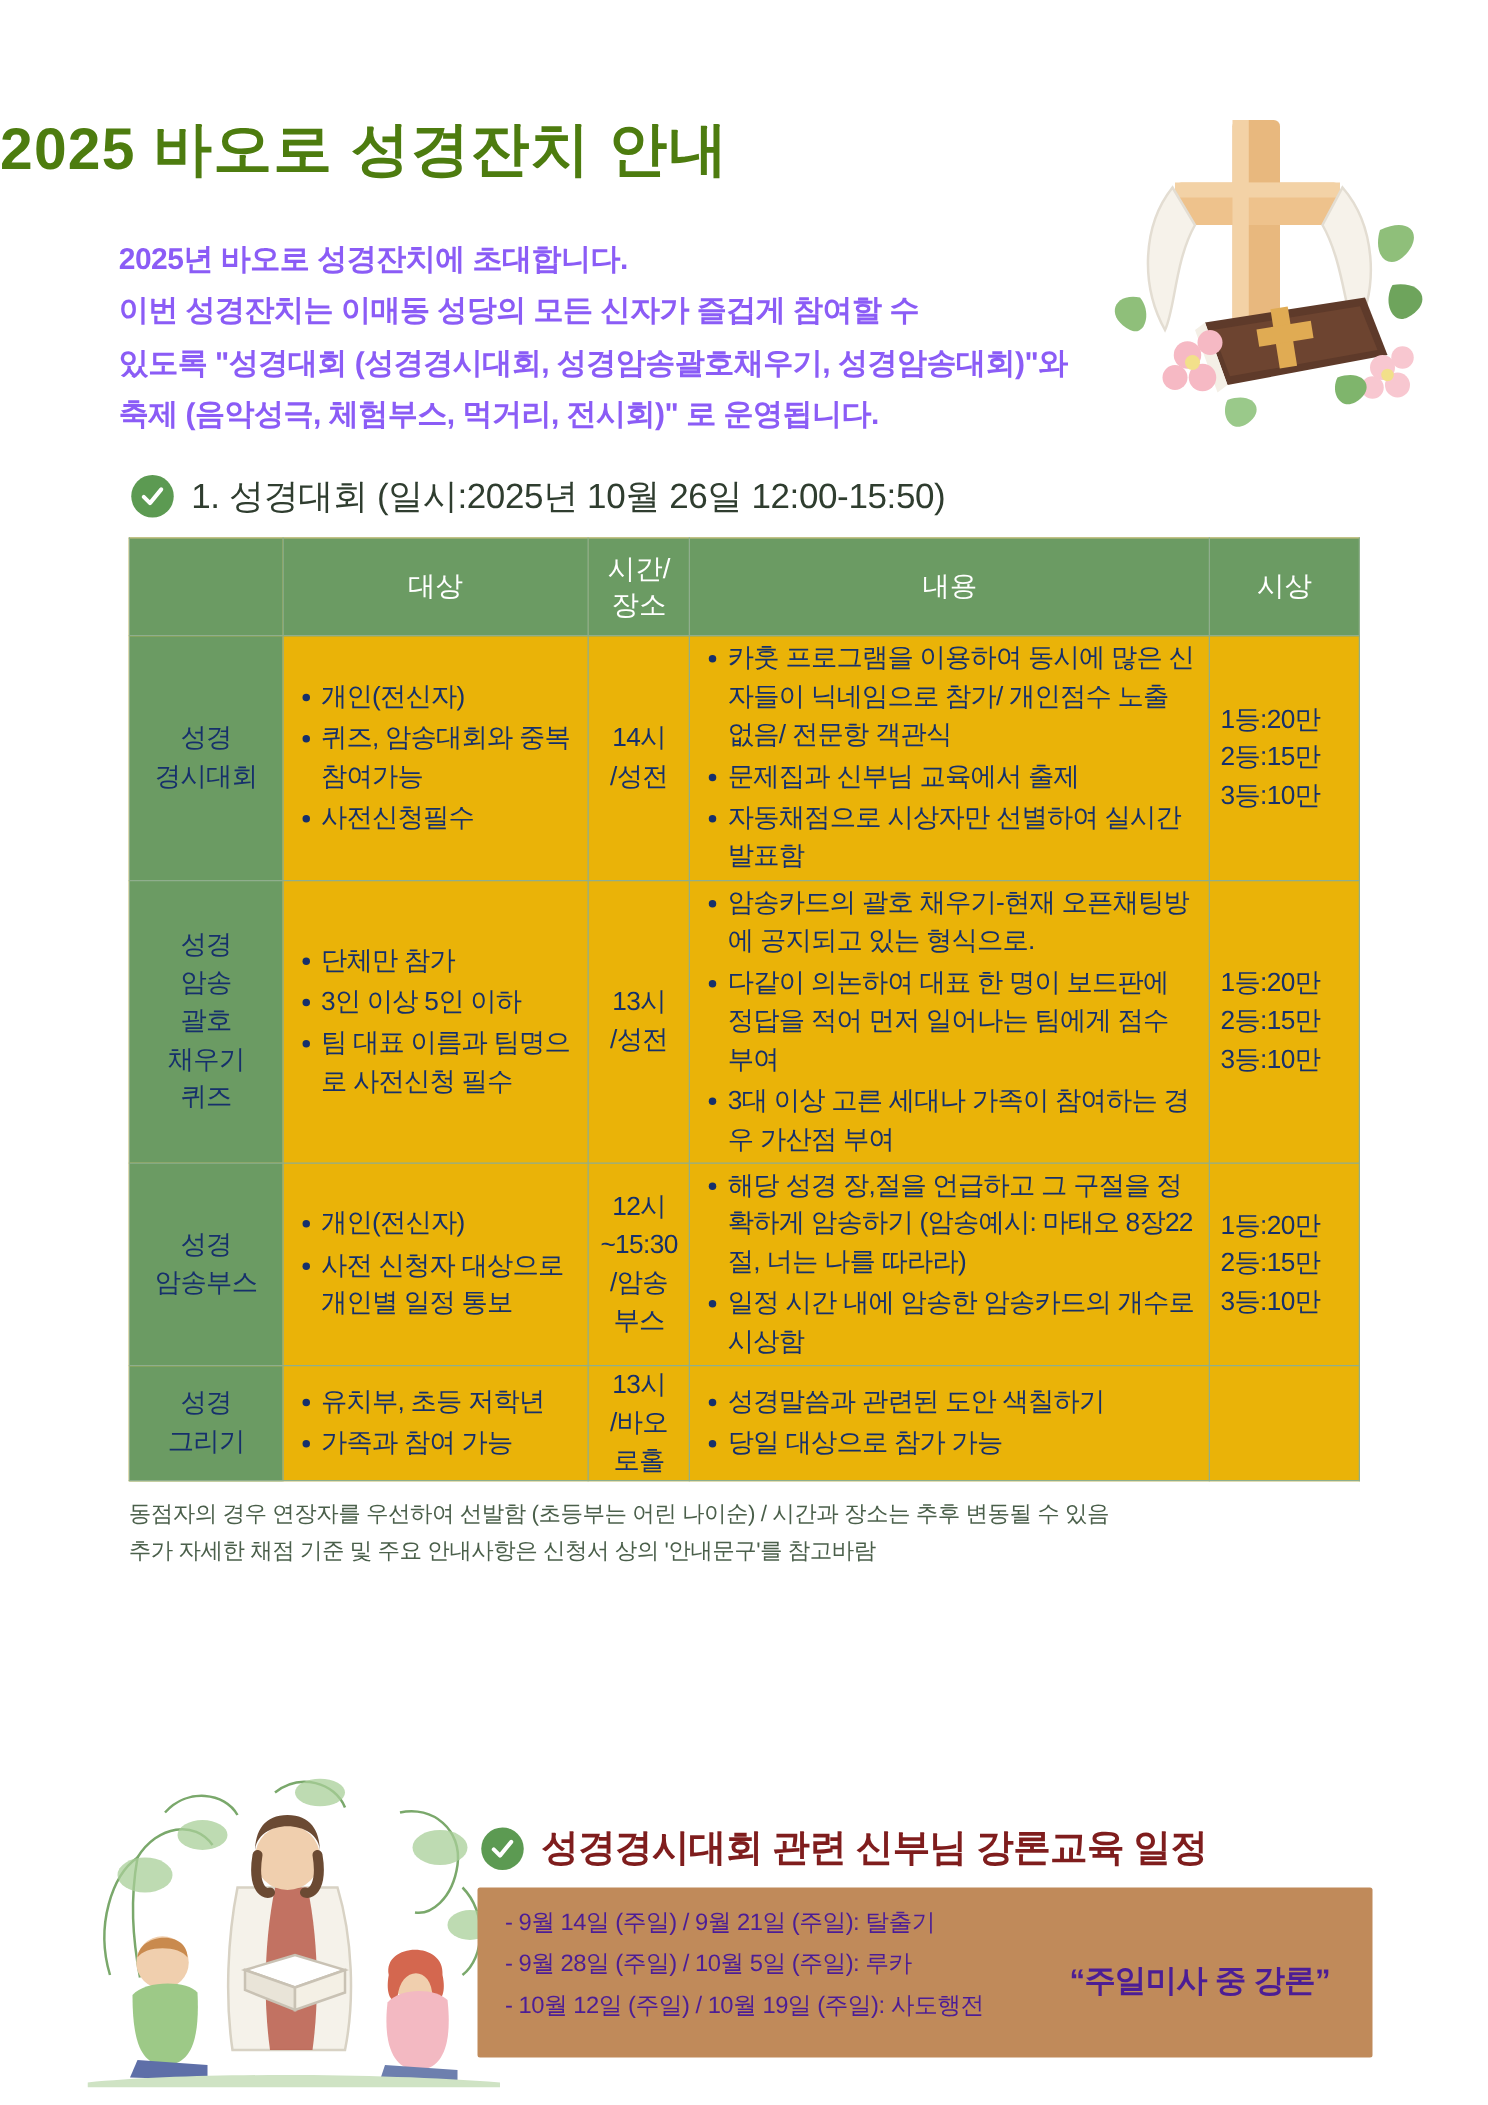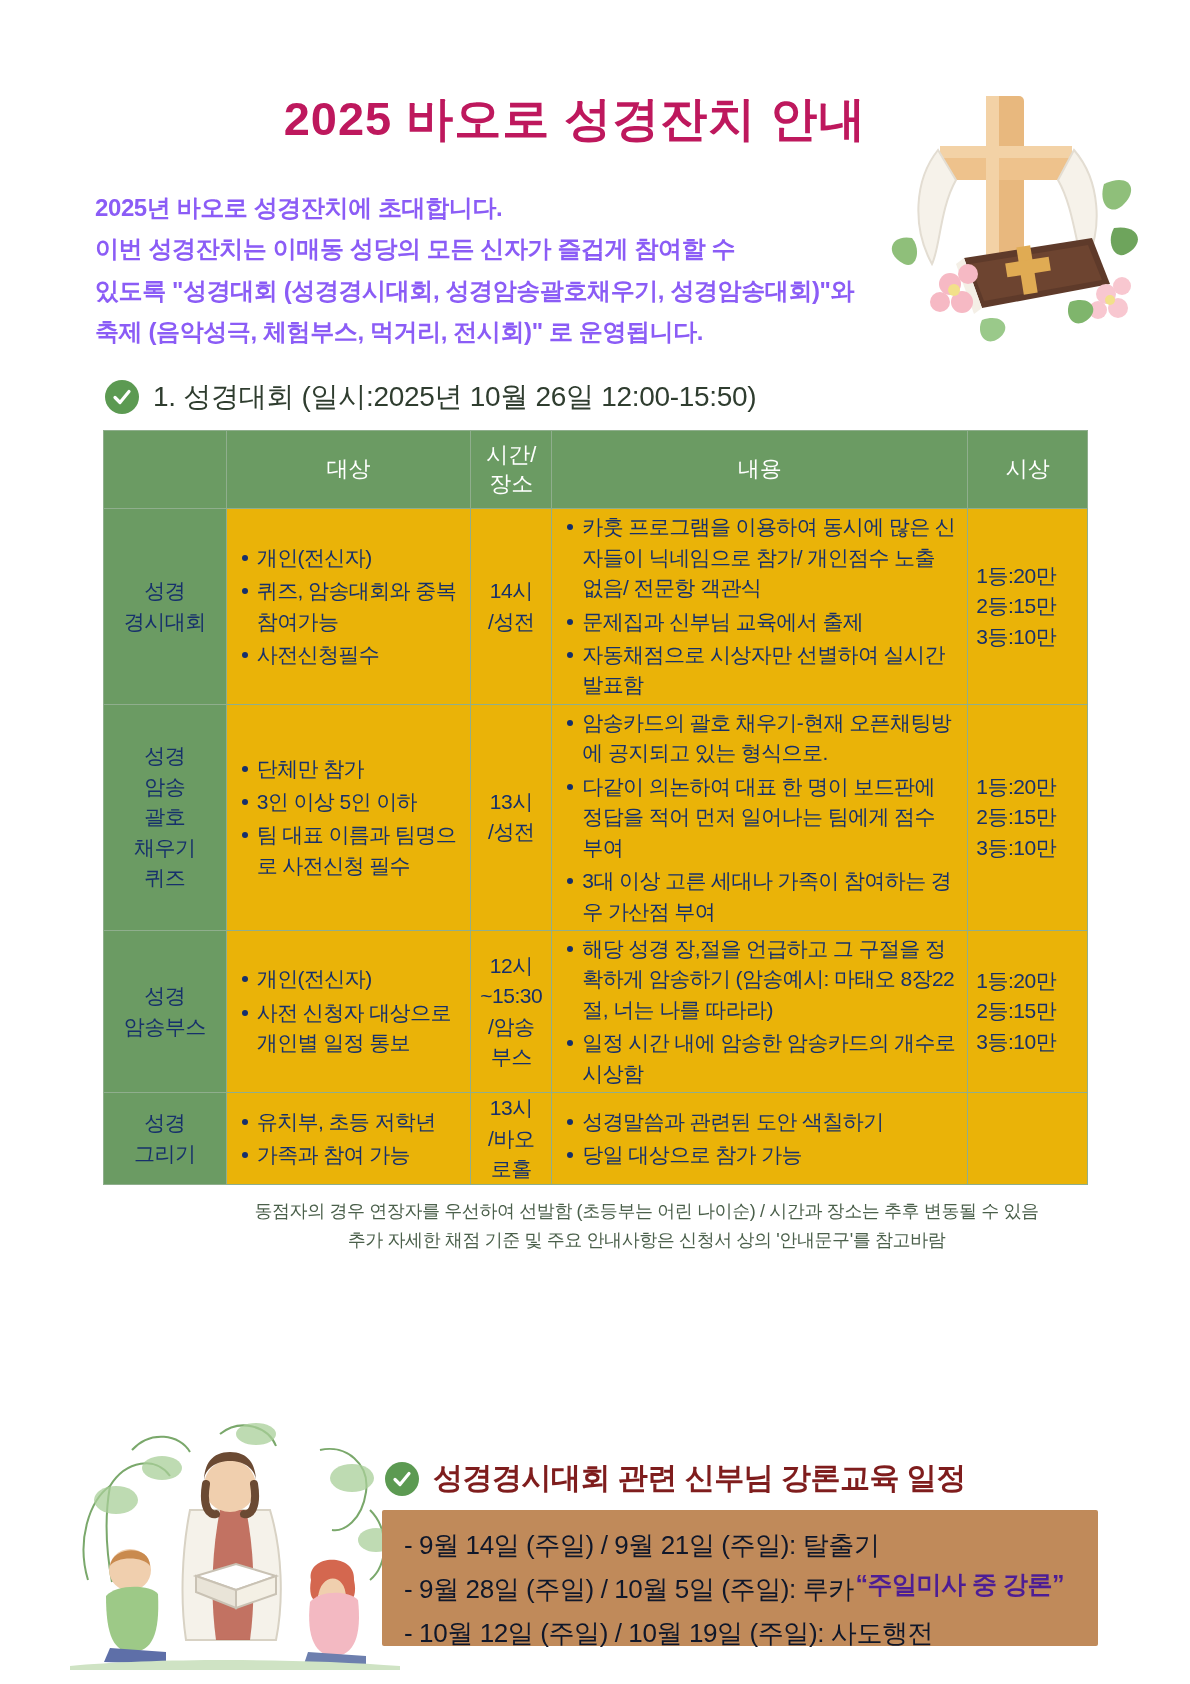--- a/index.html
+++ b/index.html
@@ -16,24 +16,24 @@
     overflow: hidden;
   }
   .page {
     position: absolute;
     inset: 0;
     padding: 0;
   }
 
   
   .title {
-    text-align: center;
+    text-align: left;
     font-size: 47px;
     font-weight: bold;
-    color: #be185d;
+    color: #4d7c0f;
     letter-spacing: 1px;
     margin: 88px 0 0 0;
     padding-right: 40px;
   }
 
   
   .intro {
     margin: 36px 0 0 95px;
     width: 790px;
     font-size: 24px;
@@ -134,21 +134,21 @@
   .col-prize { width: 115px; }
 
   
   .notes {
     margin: 12px 0 0 103px;
     font-size: 18px;
     color: #4a5f4a;
     line-height: 1.6;
     letter-spacing: -0.4px;
   }
-  .notes div { margin: 0; text-align: center; }
+  .notes div { margin: 0; }
 
   
   .bottom {
     position: absolute;
     left: 0; right: 0;
     top: 1440px;
     height: 244px;
   }
   .bottom-head {
     display: flex;
@@ -166,22 +166,22 @@
   .brown-box {
     position: absolute;
     left: 382px;
     top: 70px;
     width: 716px;
     height: 136px;
     background: #c08a5a;
     border-radius: 2px;
   }
   .brown-box .line {
-    color: #0f172a;
-    font-size: 26px;
+    color: #4c1d95;
+    font-size: 19px;
     margin: 0 0 0 22px;
     line-height: 1.62;
     letter-spacing: -0.4px;
     padding-top: 2px;
   }
   .brown-box .lines { padding-top: 12px; }
   .quote {
     position: absolute;
     right: 34px;
     top: 58px;

